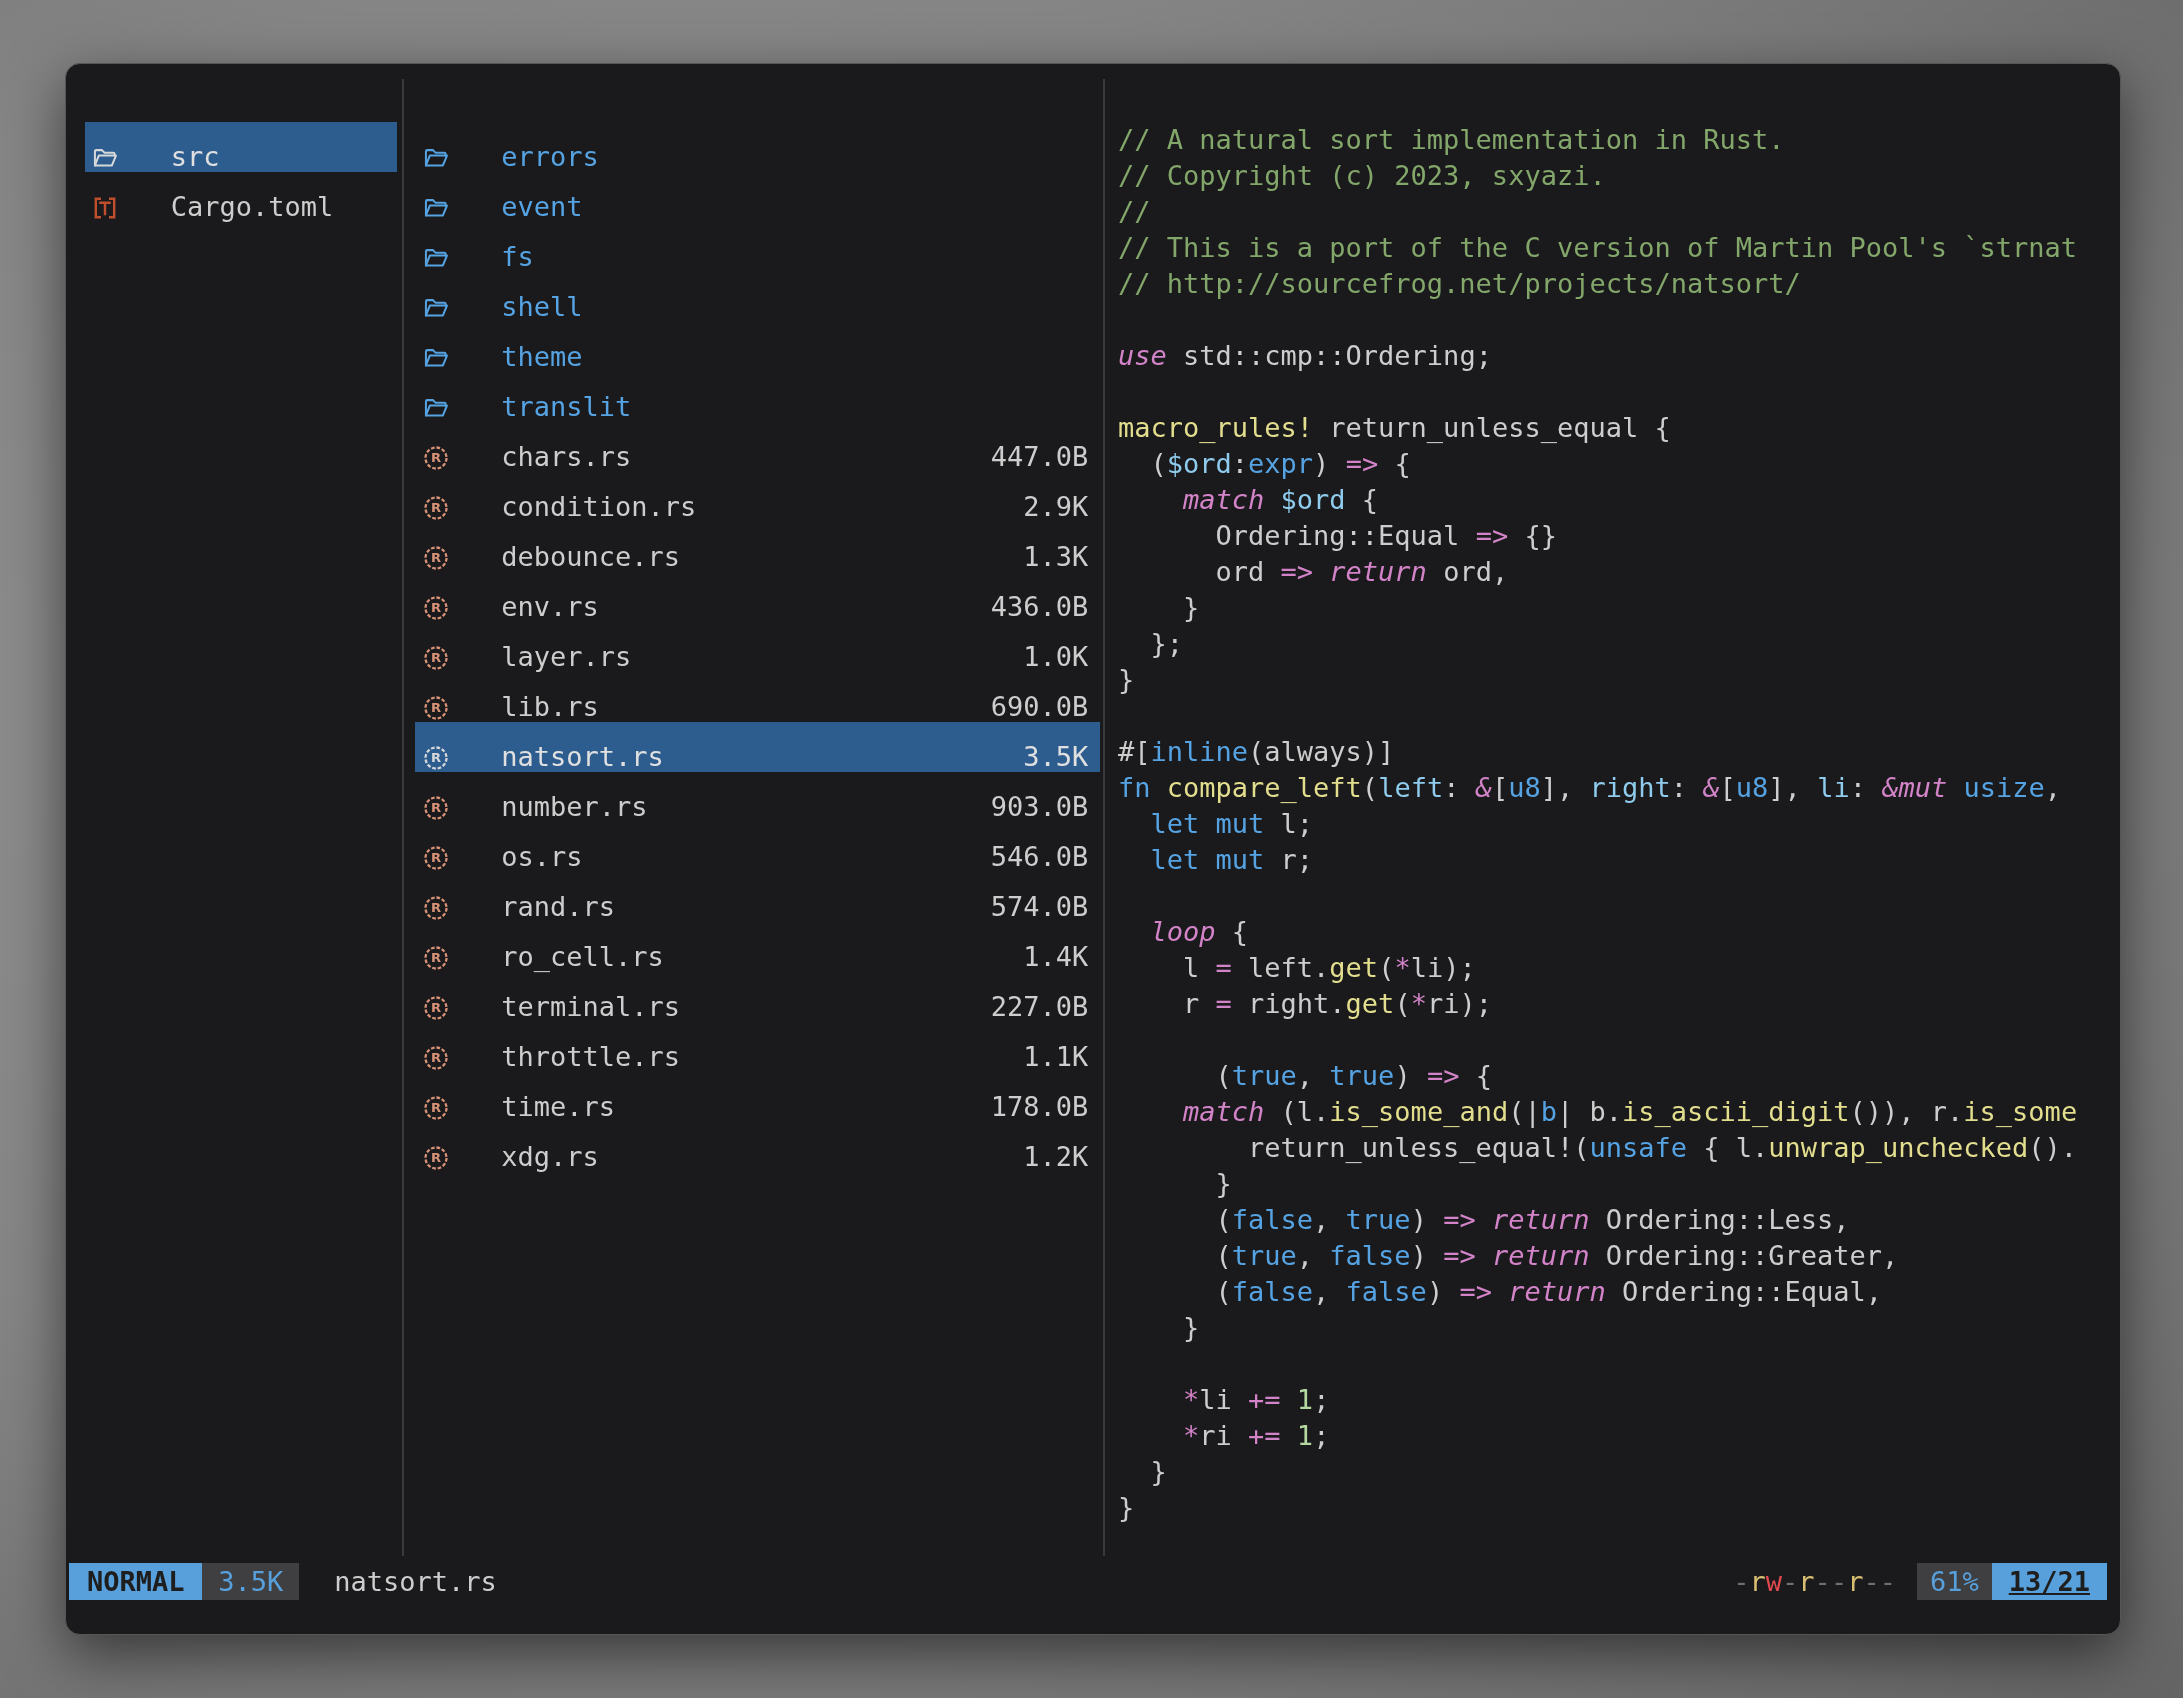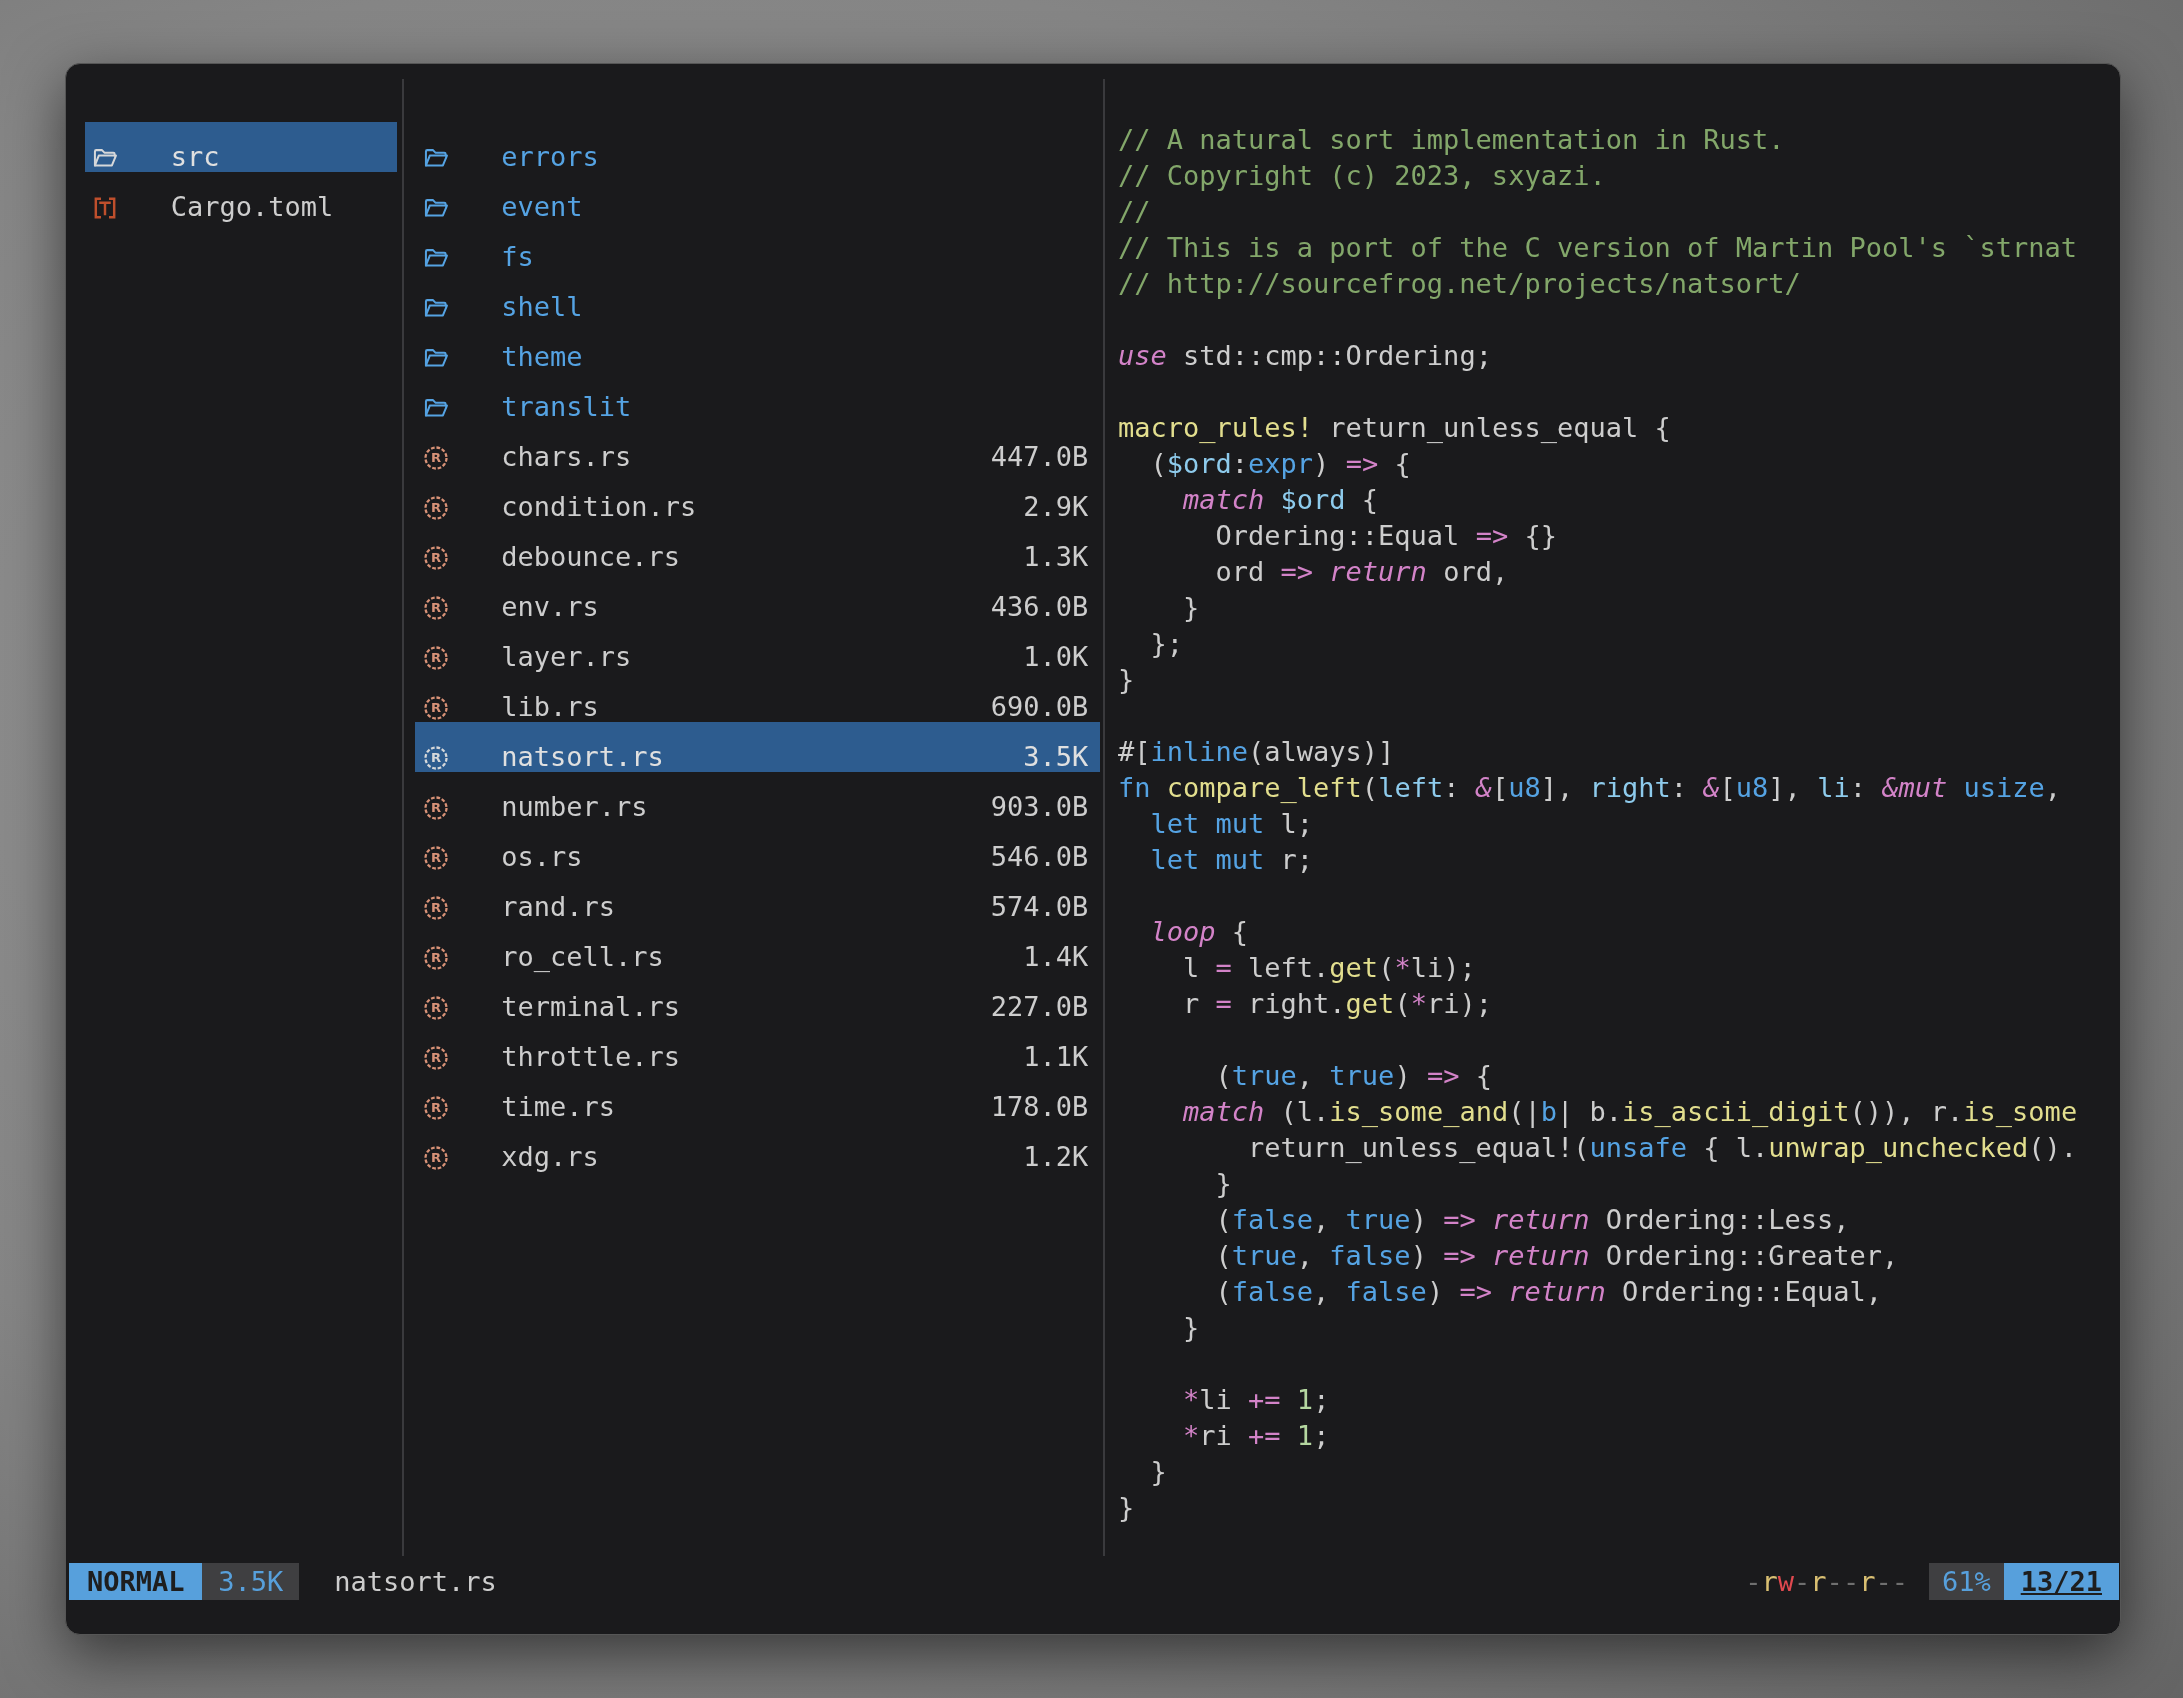--- a/index.html
+++ b/index.html
@@ -64,21 +64,21 @@
   .line{height:36px;line-height:36px;white-space:pre;}
   .tk-w{color:var(--text);}
   .tk-g{color:var(--green);}
   .tk-m{color:var(--magenta);font-style:italic;}
   .tk-y{color:var(--yellow);}
   .tk-b{color:var(--blue);}
   .tk-c{color:var(--cyan);}
   .tk-n{color:var(--num_green);}
 
   .statusbar{
-    position:absolute;left:3.4px;right:1px;top:1499px;height:37px;
+    position:absolute;left:3.4px;right:13px;top:1499px;height:37px;
     display:flex;align-items:stretch;
   }
   .seg{display:flex;align-items:center;white-space:pre;}
   .seg.mode{background:var(--accent);color:var(--dark_text);font-weight:bold;padding:0 17.6px;}
   .seg.sizebadge{background:var(--block_bg);color:var(--accent);padding:0 16px;}
   .fname{display:flex;align-items:center;margin-left:35px;color:var(--text);white-space:pre;}
   .sb-right{margin-left:auto;display:flex;align-items:stretch;}
   .perms{display:flex;align-items:center;margin-right:21px;white-space:pre;}
   .perm-r{color:var(--perm_r);}
   .perm-w{color:var(--perm_w);}

